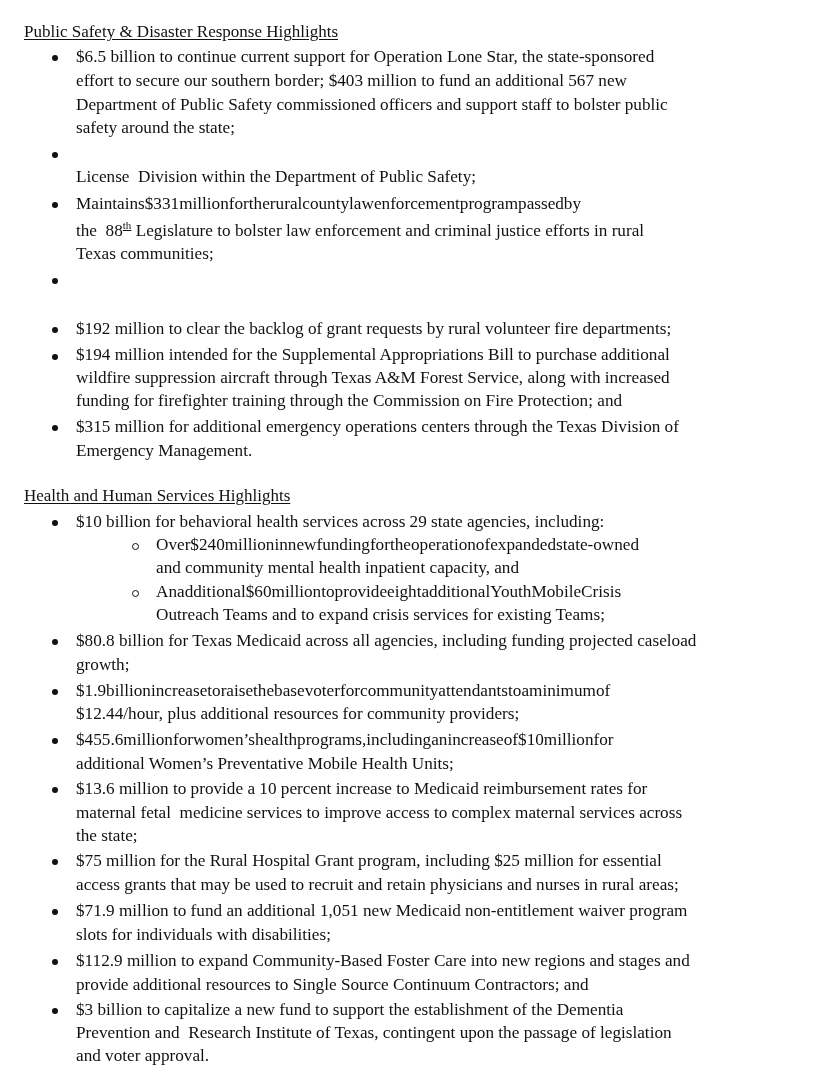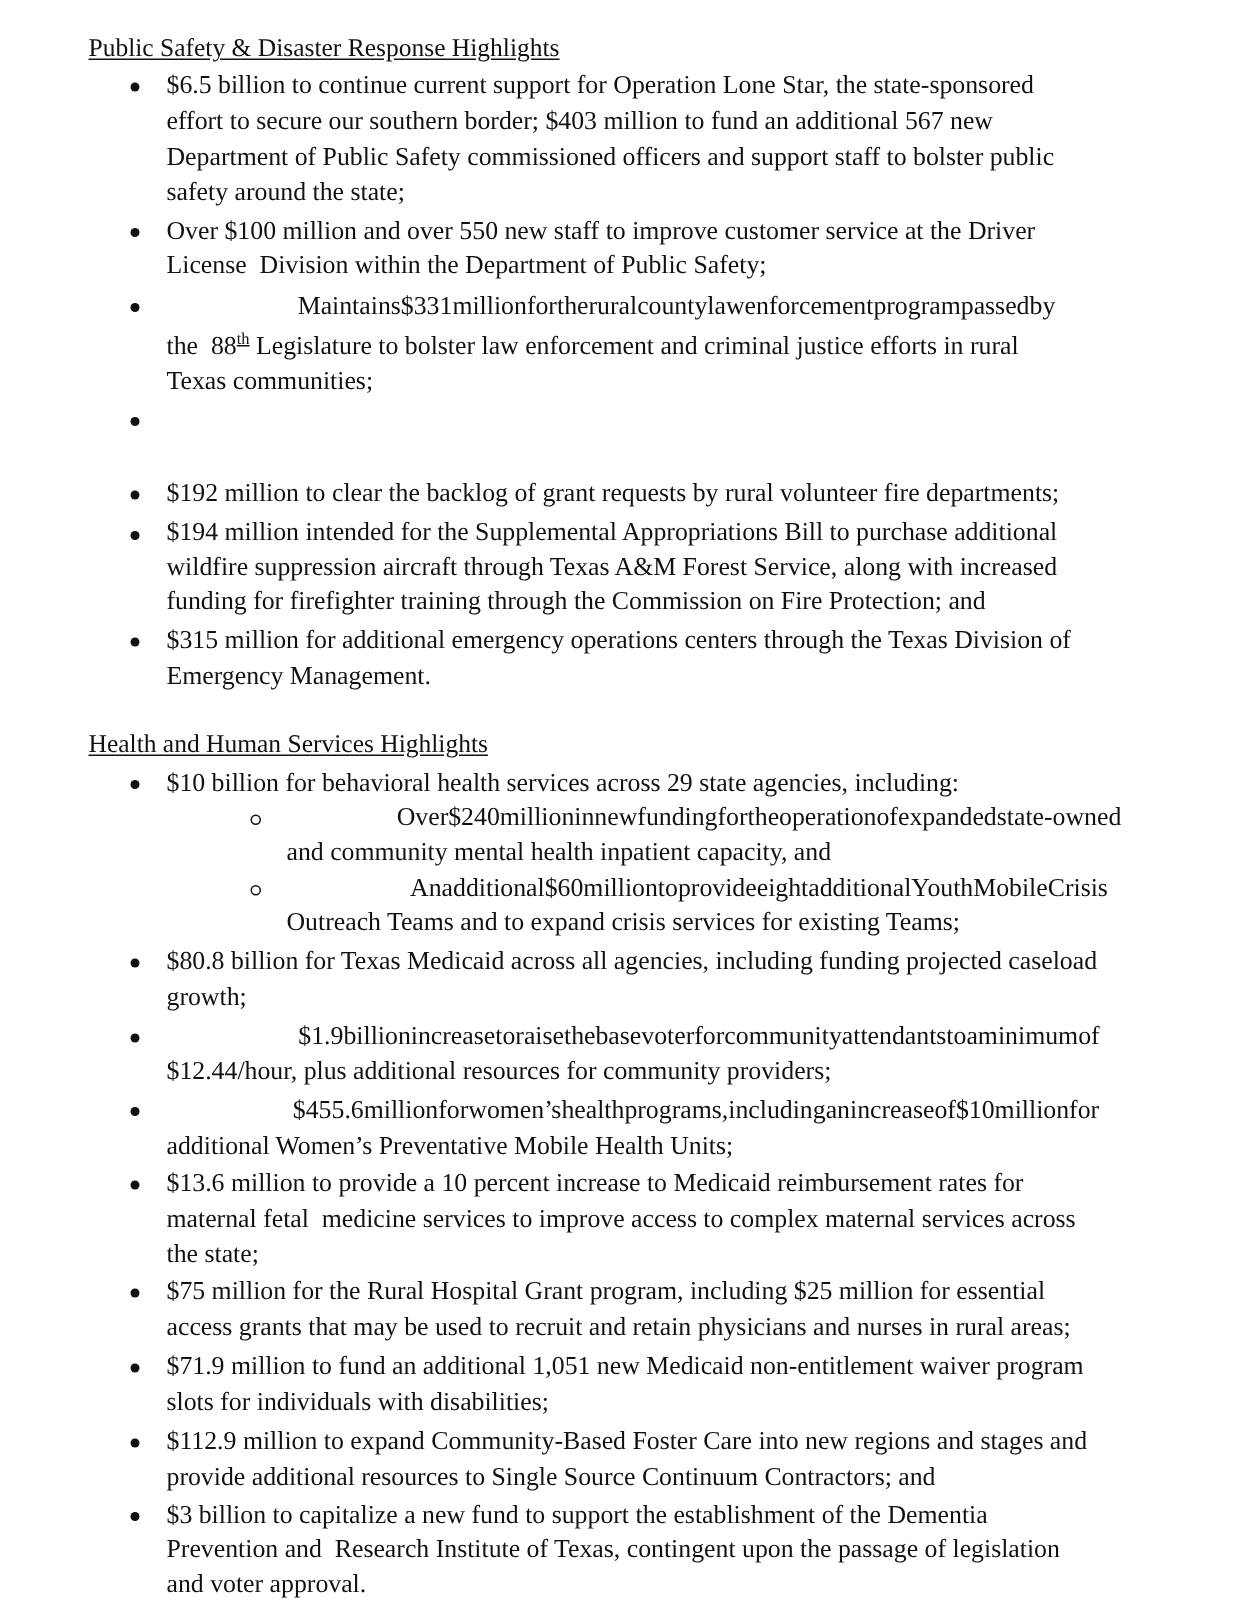--- a/index.html
+++ b/index.html
@@ -1,41 +1,40 @@
 <!DOCTYPE html>
 <html><head>
 <meta charset="utf-8">
 <style>
   html, body { margin: 0; padding: 0; background: #ffffff; }
   body { width: 826px; height: 1074px; position: relative; overflow: hidden;
          font-family: "Liberation Serif", "DejaVu Serif", serif; color: #111111; }
-  .page { position: absolute; left: 0; top: 0; width: 736px; height: 1074px; margin-left: 35px; }
+  .page { position: absolute; left: 0; top: 0; width: 736px; height: 1074px; }
   .heading { position: absolute; left: 24px; font-size: 17px; text-decoration: underline;
              text-underline-offset: 2px; white-space: nowrap; }
   .bullet { position: absolute; width: 6px; height: 6px; border-radius: 50%; background: #111; }
   .circle { position: absolute; width: 7px; height: 7px; border-radius: 50%; border: 1px solid #111; box-sizing: border-box; }
   .line { position: absolute; font-size: 17.2px; white-space: nowrap; line-height: 20px; }
-  .j { display: flex; justify-content: center; }
+  .j { display: flex; justify-content: flex-start; }
   sup { font-size: 11px; vertical-align: super; line-height: 0; text-decoration: underline; }
 </style>
 </head>
 <body>
 
 <div class="page">
 
   <div class="heading" style="top:22px">Public Safety &amp; Disaster Response Highlights</div>
 
   <div class="bullet" style="left:52px;top:55px"></div>
   <div class="line" style="left:76px;top:47px">$6.5 billion to continue current support for Operation Lone Star, the state-sponsored</div>
   <div class="line" style="left:76px;top:71px">effort to secure our southern border; $403 million to fund an additional 567 new</div>
   <div class="line" style="left:76px;top:95px">Department of Public Safety commissioned officers and support staff to bolster public</div>
   <div class="line" style="left:76px;top:118px">safety around the state;</div>
 
   <div class="bullet" style="left:52px;top:152px"></div>
-  <div class="line" style="left:76px;top:144px">Over $100 million and over 550 new staff to improve customer service at the Driver</div>
   <div class="line" style="left:76px;top:167px;white-space:pre">License  Division within the Department of Public Safety;</div>
 
   <div class="bullet" style="left:52px;top:202px"></div>
   <div class="line j" style="left:76px;top:194px;width:680px" id="just-line">
       <span>Maintains</span>
       <span>$331</span>
       <span>million</span>
       <span>for</span>
       <span>the</span>
       <span>rural</span>

